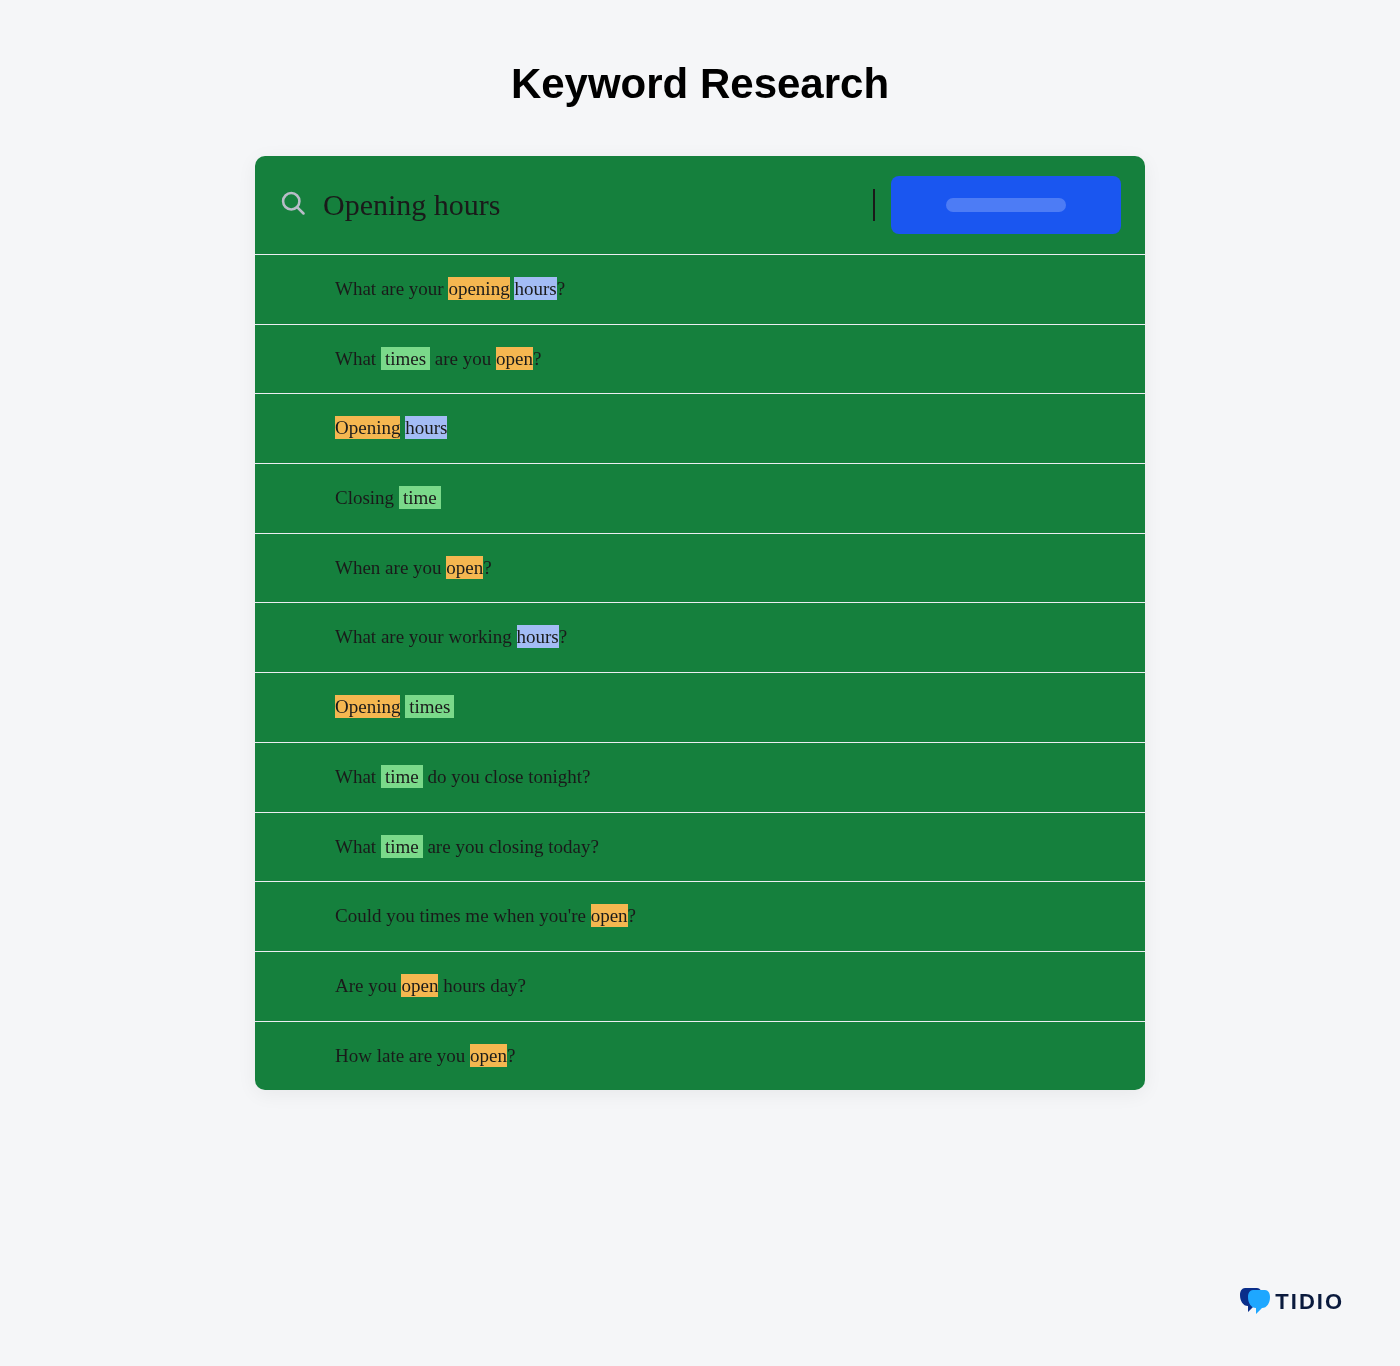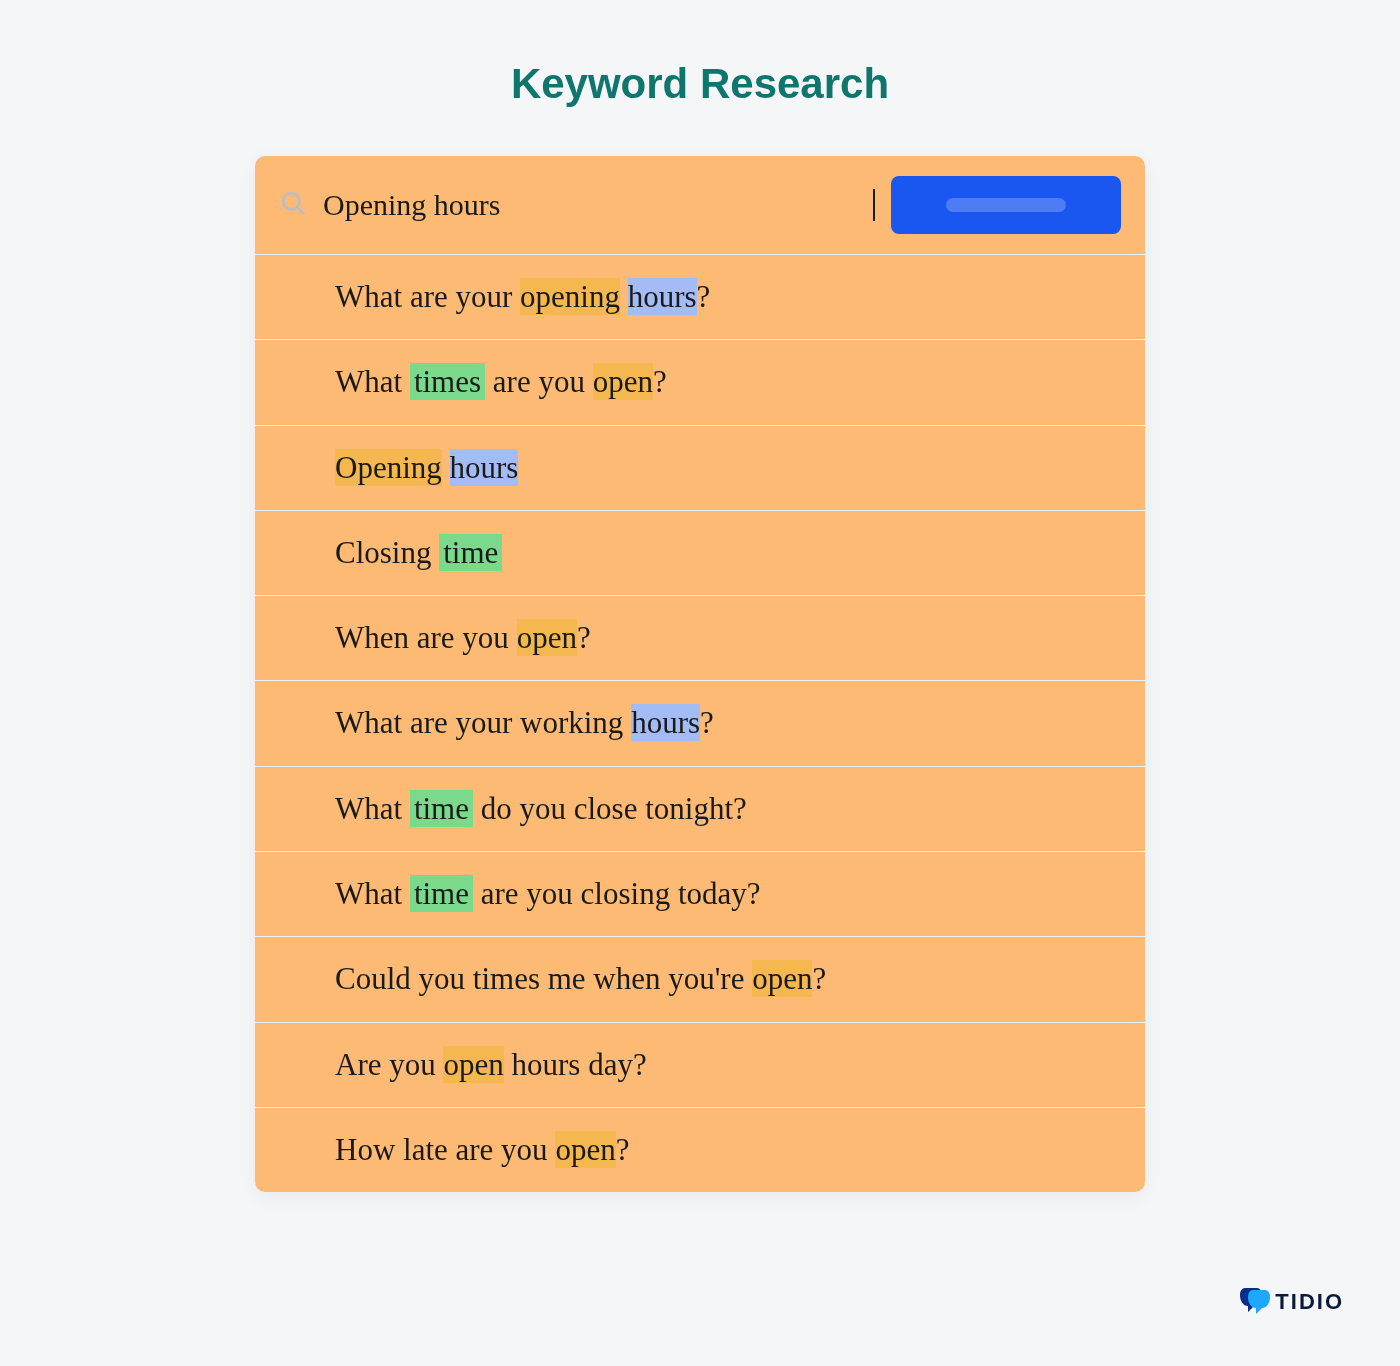--- a/index.html
+++ b/index.html
@@ -18,26 +18,26 @@
       width: 100%;
       padding: 60px 0 0 0;
       display: flex;
       flex-direction: column;
       align-items: center;
     }
     .title {
       font-family: -apple-system, BlinkMacSystemFont, 'Segoe UI', Arial, sans-serif;
       font-weight: 800;
       font-size: 42px;
-      color: #0f766e;
+      color: #000000;
       margin-bottom: 48px;
     }
     .card {
       width: 890px;
-      background: #fdba74;
+      background: #15803d;
       border-radius: 10px;
       box-shadow: 0 4px 20px rgba(0,0,0,0.06);
       overflow: hidden;
     }
     .search-row {
       display: flex;
       align-items: center;
       padding: 20px 24px;
       gap: 16px;
     }
@@ -83,21 +83,21 @@
       background: #4d7cf5;
       border-radius: 7px;
     }
     .results {
       display: flex;
       flex-direction: column;
     }
     .result-row {
       padding: 22px 24px 22px 80px;
       border-top: 1px solid #eceef2;
-      font-size: 31px;
+      font-size: 19px;
       color: #1a1a1a;
       line-height: 1.3;
     }
     .result-row:first-child {
       border-top: 1px solid #eceef2;
     }
     .hl-orange {
       background: #f5b750;
       padding: 1px 0;
     }
@@ -152,20 +152,21 @@
       </button>
     </div>
 
     <div class="results" id="results">
         <div class="result-row"><span>What are your </span><span class="hl-orange">opening</span><span> </span><span class="hl-blue">hours</span><span>?</span></div>
         <div class="result-row"><span>What </span><span class="hl-green">times</span><span> are you </span><span class="hl-orange">open</span><span>?</span></div>
         <div class="result-row"><span class="hl-orange">Opening</span><span> </span><span class="hl-blue">hours</span></div>
         <div class="result-row"><span>Closing </span><span class="hl-green">time</span></div>
         <div class="result-row"><span>When are you </span><span class="hl-orange">open</span><span>?</span></div>
         <div class="result-row"><span>What are your working </span><span class="hl-blue">hours</span><span>?</span></div>
+        <div class="result-row"><span class="hl-orange">Opening</span><span> </span><span class="hl-green">times</span></div>
         <div class="result-row"><span>What </span><span class="hl-green">time</span><span> do you close tonight?</span></div>
         <div class="result-row"><span>What </span><span class="hl-green">time</span><span> are you closing today?</span></div>
         <div class="result-row"><span>Could you times me when you're </span><span class="hl-orange">open</span><span>?</span></div>
         <div class="result-row"><span>Are you </span><span class="hl-orange">open</span><span> hours day?</span></div>
         <div class="result-row"><span>How late are you </span><span class="hl-orange">open</span><span>?</span></div>
       </div>
   </div>
 </div>
 
 <div class="logo">

